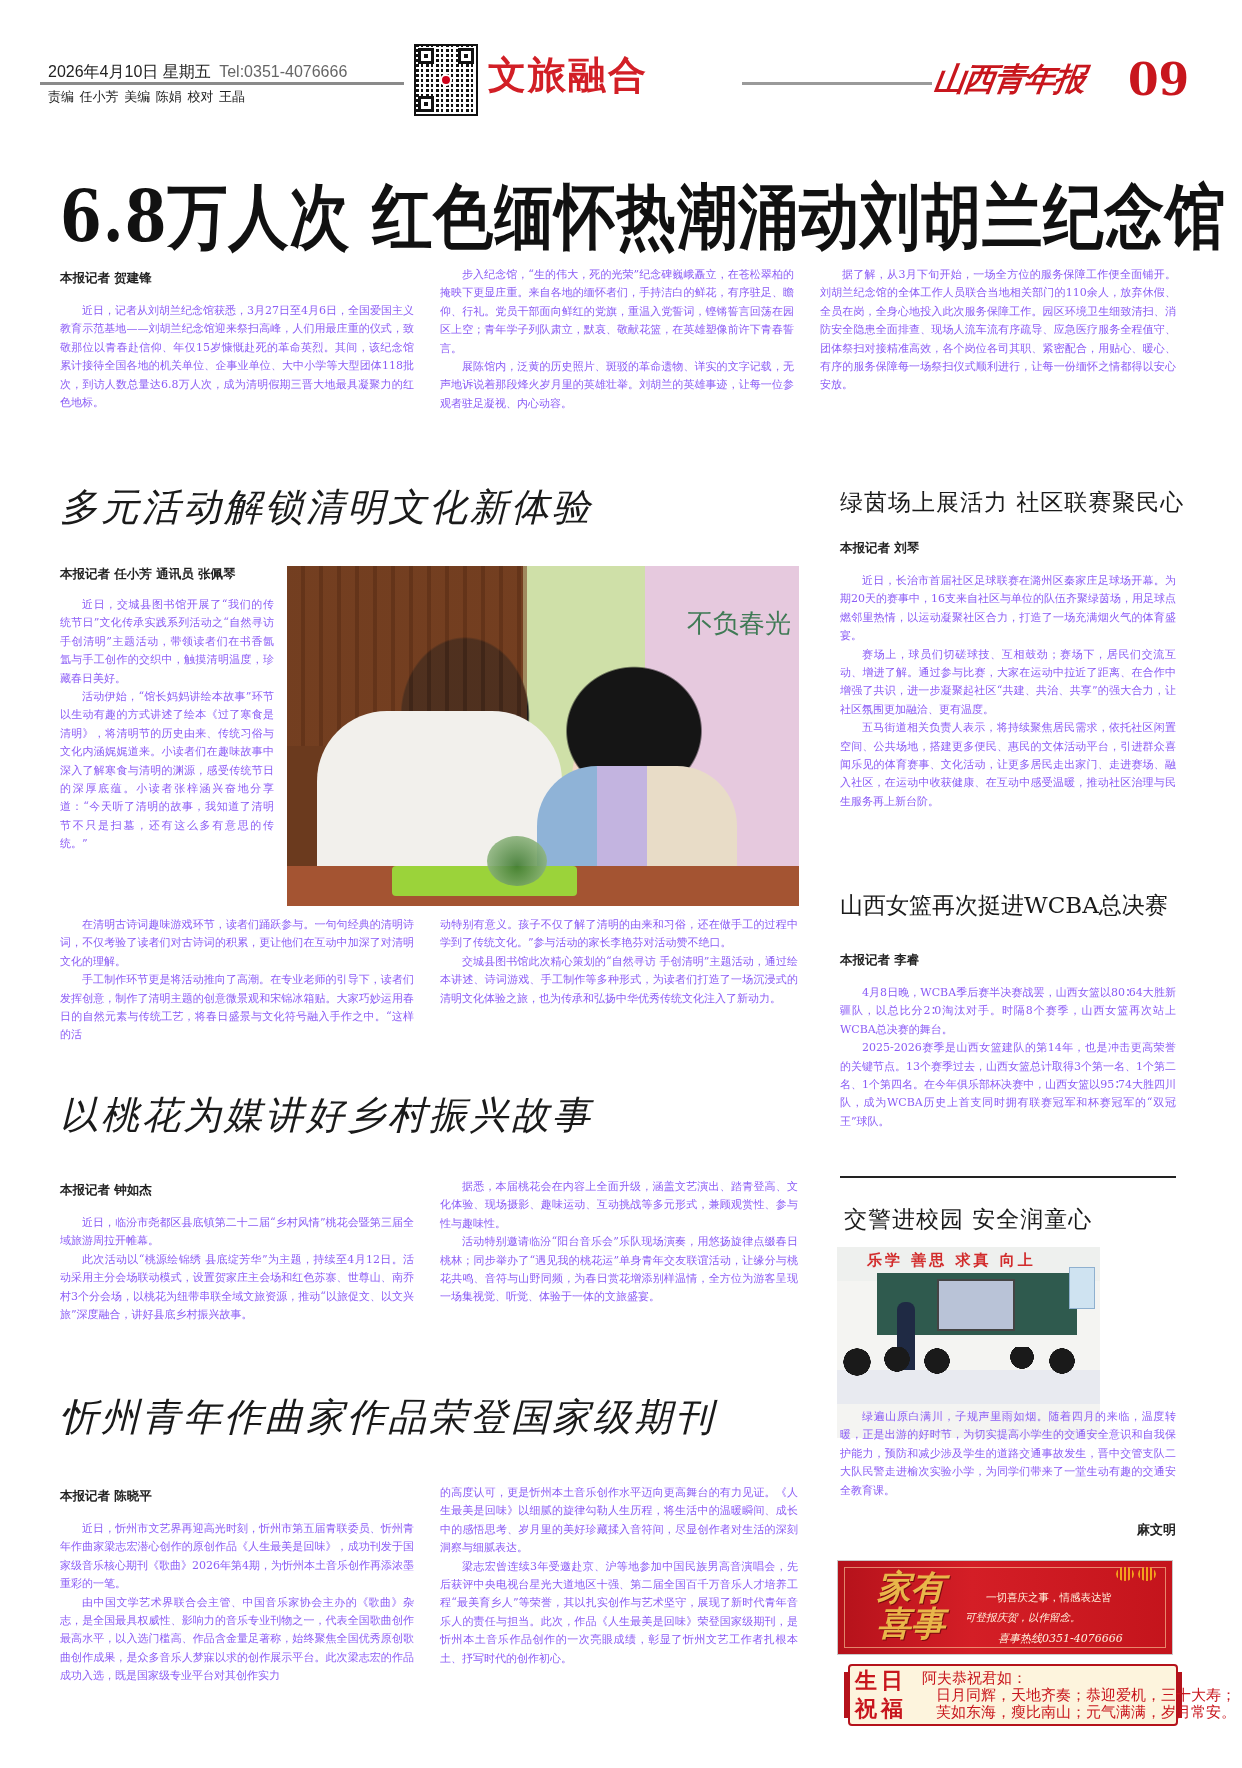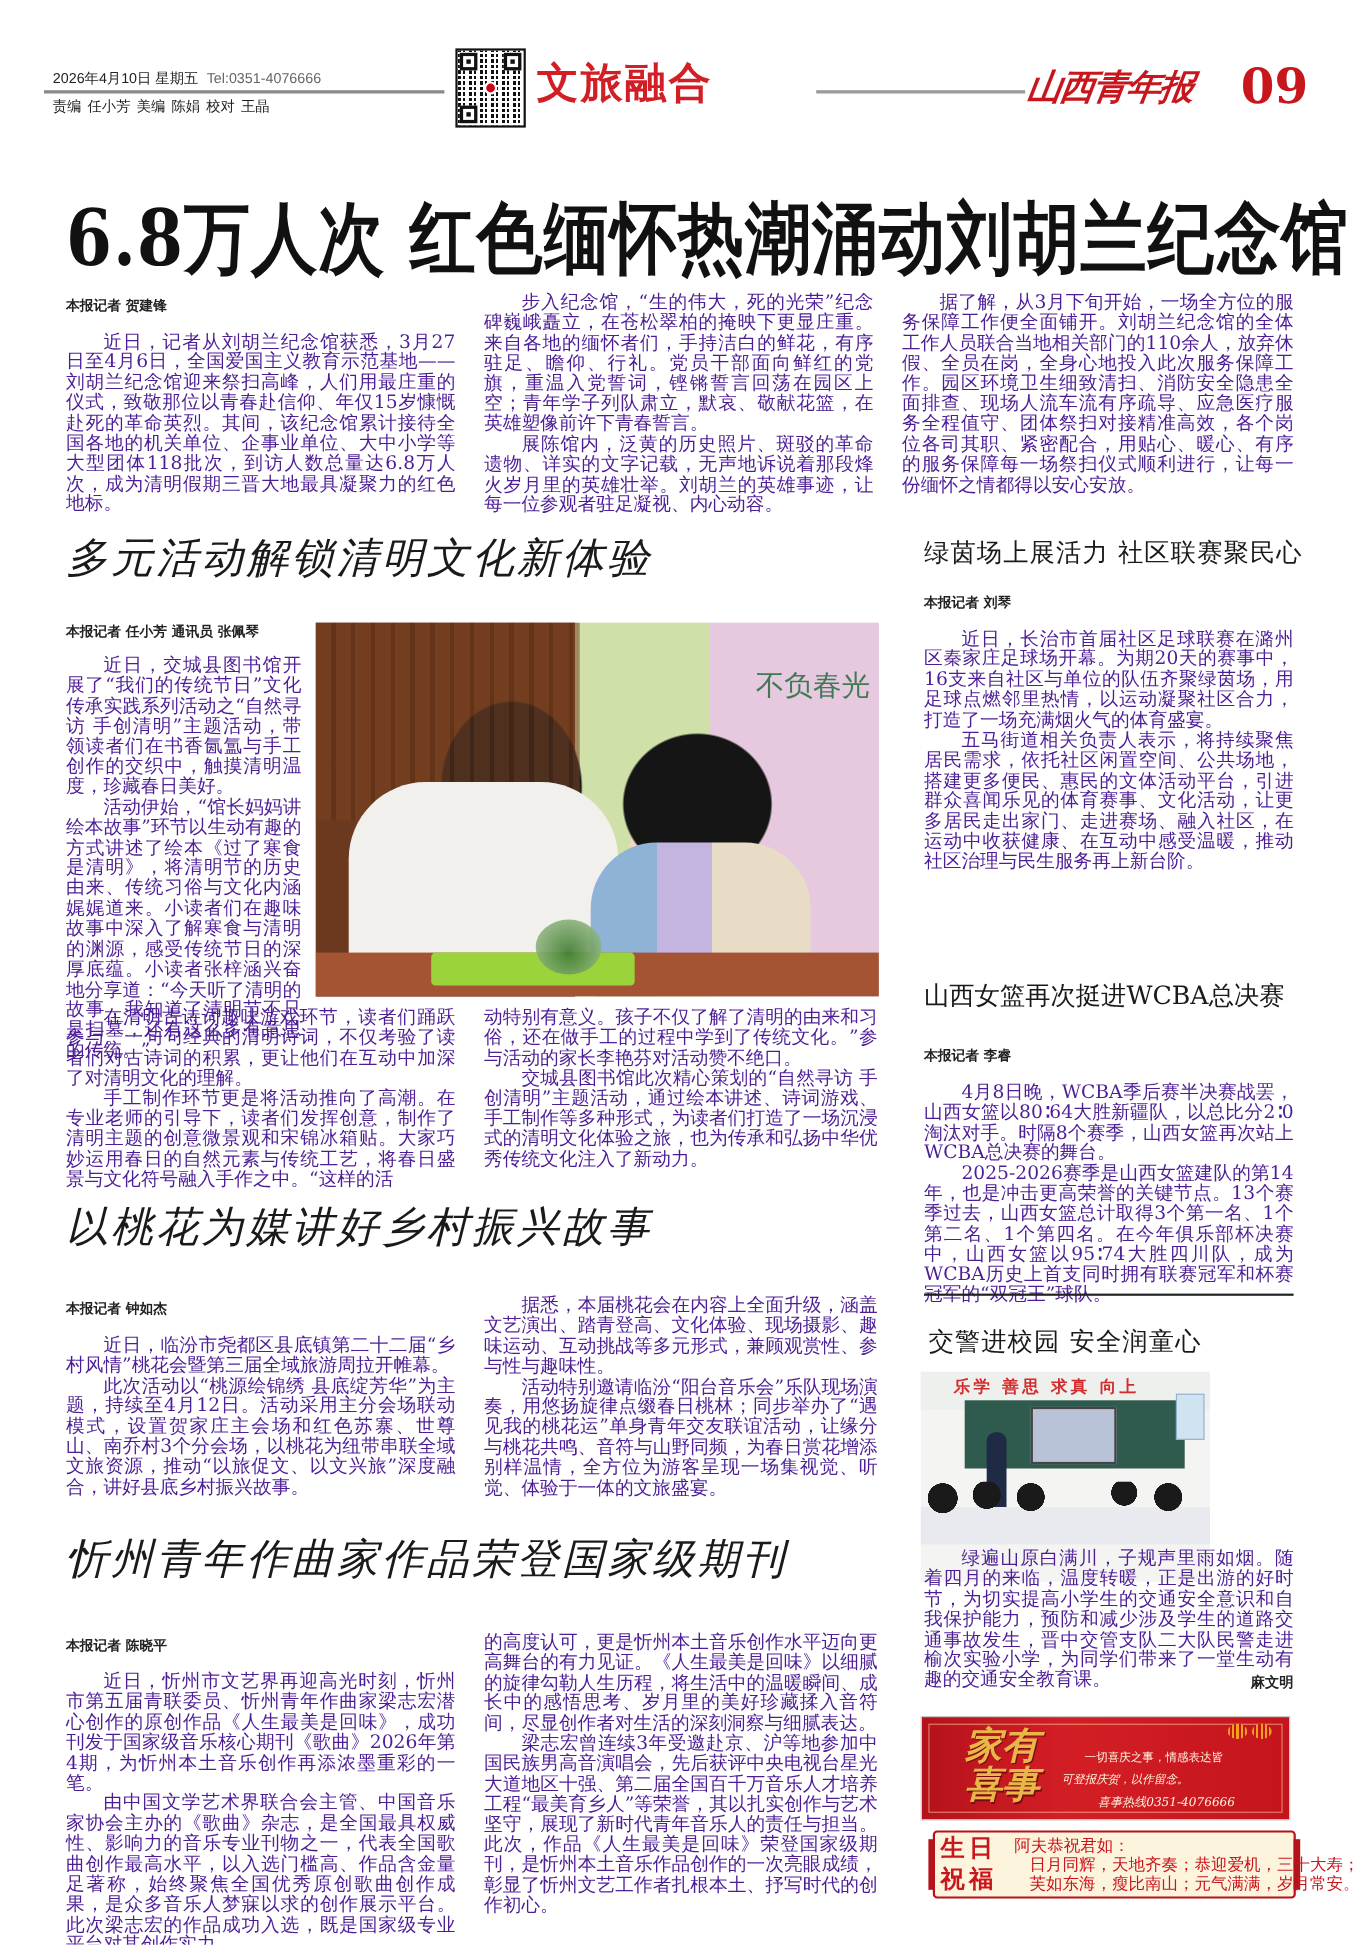--- a/index.html
+++ b/index.html
@@ -1,21 +1,21 @@
 <!DOCTYPE html>
 <html><head>
 <meta charset="utf-8">
 <style>
   * { box-sizing: border-box; margin: 0; padding: 0; }
   html, body { width: 1242px; height: 1768px; background: #ffffff; overflow: hidden; }
   body { position: relative; font-family: "DejaVu Serif", "Liberation Serif", serif; color: #333; }
   .abs { position: absolute; }
 
   
-  .mast-date { left: 48px; top: 62px; font-family: "Liberation Sans", "DejaVu Sans", sans-serif; font-size: 13px; color: #222; white-space: nowrap; }
+  .mast-date { left: 48px; top: 62px; font-family: "Liberation Sans", "DejaVu Sans", sans-serif; font-size: 16px; color: #222; white-space: nowrap; }
   .mast-date .tel { color: #666; margin-left: 4px; }
   .mast-rule { left: 40px; top: 82px; width: 364px; height: 3px; background: #8a8a8a; }
   .mast-editors { left: 48px; top: 88px; font-family: "Liberation Sans", "DejaVu Sans", sans-serif; font-size: 13px; color: #222; white-space: nowrap; word-spacing: 2px; }
   .qr { left: 414px; top: 44px; width: 64px; height: 72px; background:
       repeating-linear-gradient(90deg, #111 0 3px, #fff 3px 5px, #111 5px 7px, #fff 7px 10px),
       repeating-linear-gradient(0deg, #fff 0 2px, transparent 2px 5px);
       background-blend-mode: lighten; border: 2px solid #111; }
   .qr .corner { position: absolute; width: 16px; height: 16px; border: 3px solid #111; background: #fff; }
   .qr .corner::after { content: ""; position: absolute; left: 3px; top: 3px; width: 4px; height: 4px; background: #111; }
   .qr .logo { position: absolute; left: 24px; top: 28px; width: 12px; height: 12px; border-radius: 50%; background: #d0021b; border: 2px solid #fff; }
@@ -24,21 +24,21 @@
   .paper-logo { left: 934px; top: 58px; font-family: "DejaVu Serif", serif; font-style: italic; font-weight: bold; font-size: 32px; color: #c8161d; white-space: nowrap; letter-spacing: -2px; transform: skewX(-8deg); }
   .page-no { left: 1128px; top: 54px; font-family: "DejaVu Serif", serif; font-weight: bold; font-size: 44px; color: #c8161d; }
 
   
   .h-main { left: 60px; top: 170px; font-family: "DejaVu Serif", serif; font-weight: bold; font-size: 60px; color: #111; white-space: nowrap; letter-spacing: 1px; transform: scaleY(1.18); transform-origin: top left; }
   .h-sec { font-family: "DejaVu Sans", sans-serif; font-size: 38px; color: #1a1a1a; white-space: nowrap; letter-spacing: 3px; font-style: italic; }
   .h-side { font-family: "DejaVu Sans", sans-serif; font-size: 23px; color: #1a1a1a; white-space: nowrap; letter-spacing: 1px; }
   .h-side-serif { font-family: "DejaVu Serif", serif; font-size: 23px; color: #1a1a1a; white-space: nowrap; }
 
   .byline { font-family: "DejaVu Sans", sans-serif; font-weight: bold; font-size: 12.5px; color: #222; white-space: nowrap; }
-  .body-text { font-family: "DejaVu Serif", "Liberation Serif", serif; font-size: 17px; line-height: 18.4px; color: #4c1d95; text-align: justify; }
+  .body-text { font-family: "DejaVu Serif", "Liberation Serif", serif; font-size: 11px; line-height: 18.4px; color: #8b5cf6; text-align: justify; }
   .body-text p { text-indent: 2em; }
   .credit { font-family: "DejaVu Sans", sans-serif; font-weight: bold; font-size: 13px; color: #222; text-align: right; }
 
   .hr { height: 2px; background: #222; }
 
   
   .photo1 { left: 287px; top: 566px; width: 512px; height: 340px; overflow: hidden;
       background:
         radial-gradient(ellipse 90px 110px at 178px 150px, #1b1b1b 0 70%, transparent 72%),
         radial-gradient(ellipse 70px 85px at 176px 190px, #f1d3bf 0 70%, transparent 72%),
@@ -144,20 +144,21 @@
 </div>
 <div class="abs body-text" style="left:440px;top:916px;width:358px;">
   <p style="text-indent:0">动特别有意义。孩子不仅了解了清明的由来和习俗，还在做手工的过程中学到了传统文化。”参与活动的家长李艳芬对活动赞不绝口。</p>
   <p>交城县图书馆此次精心策划的“自然寻访 手创清明”主题活动，通过绘本讲述、诗词游戏、手工制作等多种形式，为读者们打造了一场沉浸式的清明文化体验之旅，也为传承和弘扬中华优秀传统文化注入了新动力。</p>
 </div>
 
 <div class="abs h-side" style="left:840px;top:487px;">绿茵场上展活力 社区联赛聚民心</div>
 <div class="abs byline" style="left:840px;top:540px;">本报记者 刘琴</div>
 <div class="abs body-text" style="left:840px;top:572px;width:336px;">
   <p>近日，长治市首届社区足球联赛在潞州区秦家庄足球场开幕。为期20天的赛事中，16支来自社区与单位的队伍齐聚绿茵场，用足球点燃邻里热情，以运动凝聚社区合力，打造了一场充满烟火气的体育盛宴。</p>
+  <p>赛场上，球员们切磋球技、互相鼓劲；赛场下，居民们交流互动、增进了解。通过参与比赛，大家在运动中拉近了距离、在合作中增强了共识，进一步凝聚起社区“共建、共治、共享”的强大合力，让社区氛围更加融洽、更有温度。</p>
   <p>五马街道相关负责人表示，将持续聚焦居民需求，依托社区闲置空间、公共场地，搭建更多便民、惠民的文体活动平台，引进群众喜闻乐见的体育赛事、文化活动，让更多居民走出家门、走进赛场、融入社区，在运动中收获健康、在互动中感受温暖，推动社区治理与民生服务再上新台阶。</p>
 </div>
 
 <div class="abs h-side-serif" style="left:840px;top:890px;">山西女篮再次挺进WCBA总决赛</div>
 <div class="abs byline" style="left:840px;top:952px;">本报记者 李睿</div>
 <div class="abs body-text" style="left:840px;top:984px;width:336px;">
   <p>4月8日晚，WCBA季后赛半决赛战罢，山西女篮以80∶64大胜新疆队，以总比分2∶0淘汰对手。时隔8个赛季，山西女篮再次站上WCBA总决赛的舞台。</p>
   <p>2025-2026赛季是山西女篮建队的第14年，也是冲击更高荣誉的关键节点。13个赛季过去，山西女篮总计取得3个第一名、1个第二名、1个第四名。在今年俱乐部杯决赛中，山西女篮以95∶74大胜四川队，成为WCBA历史上首支同时拥有联赛冠军和杯赛冠军的“双冠王”球队。</p>
 </div>
 <div class="abs hr" style="left:840px;top:1176px;width:336px;"></div>

